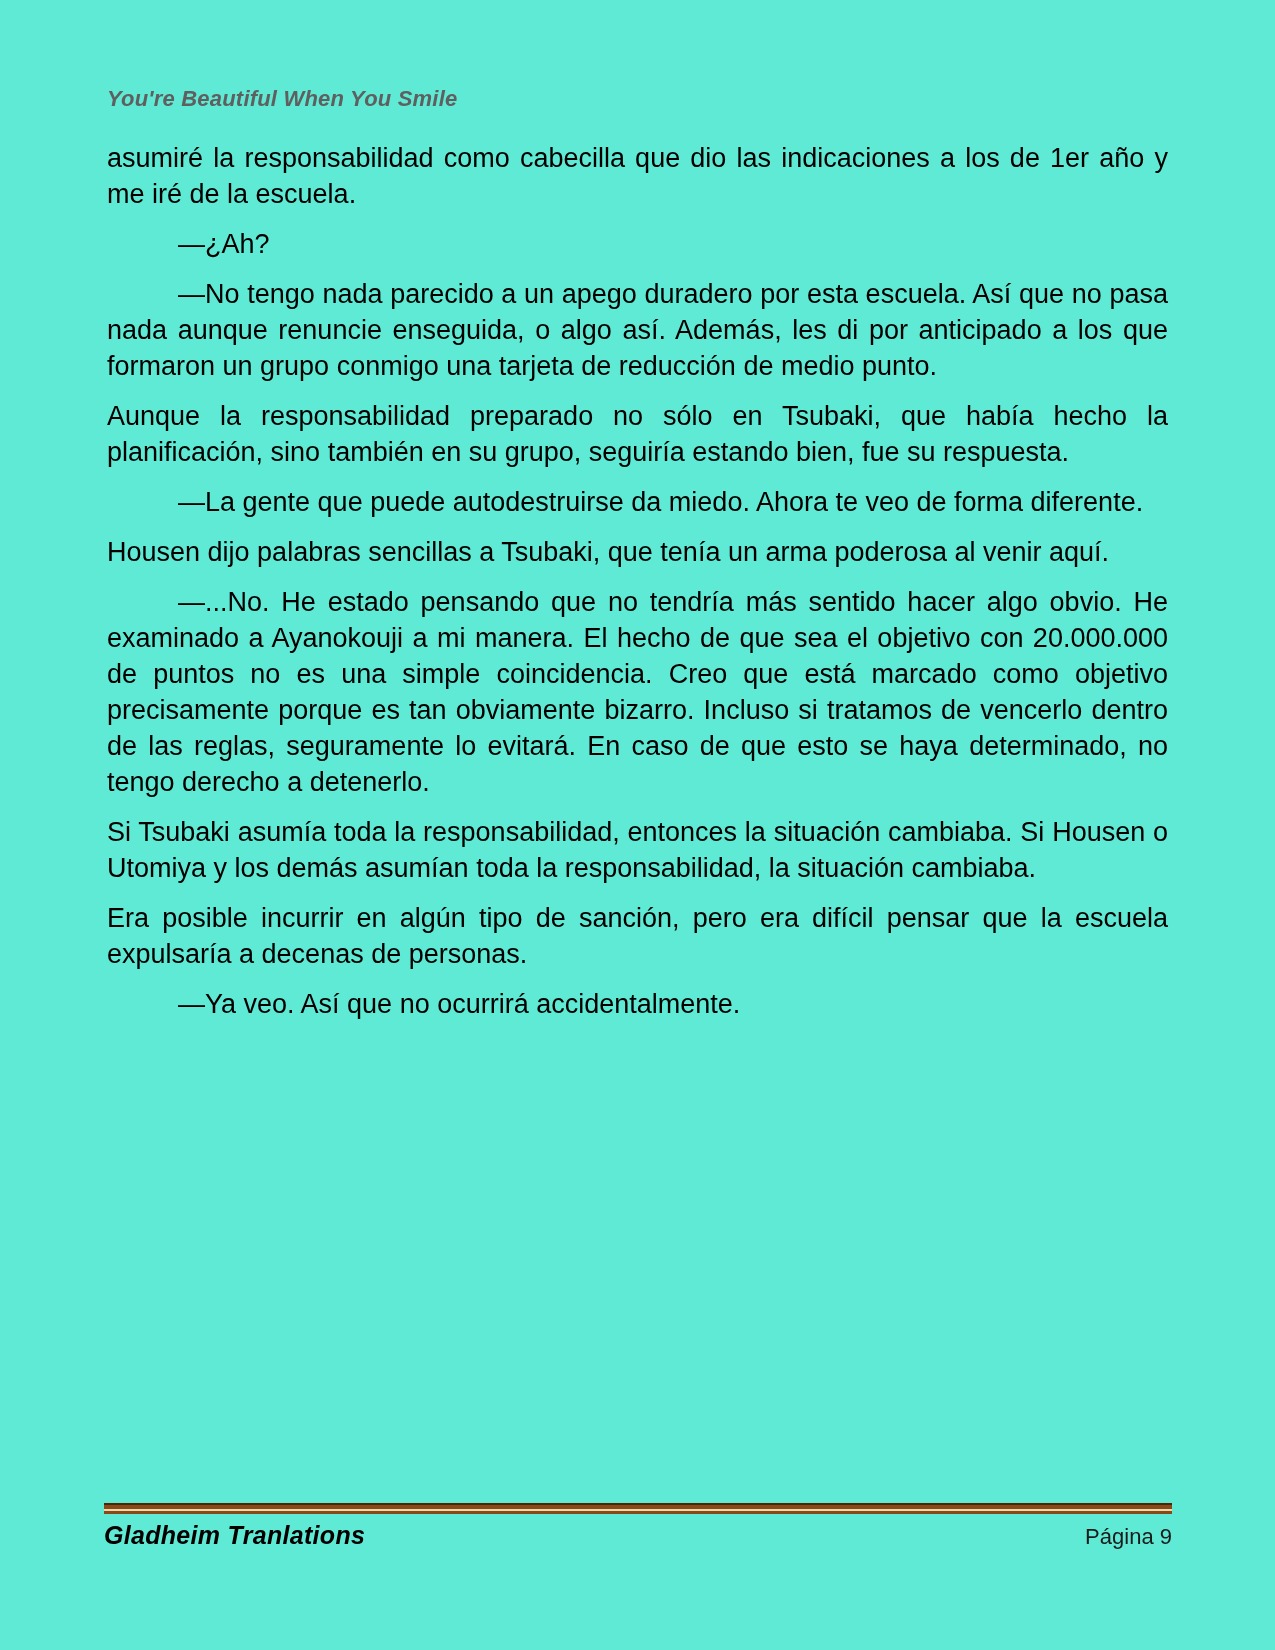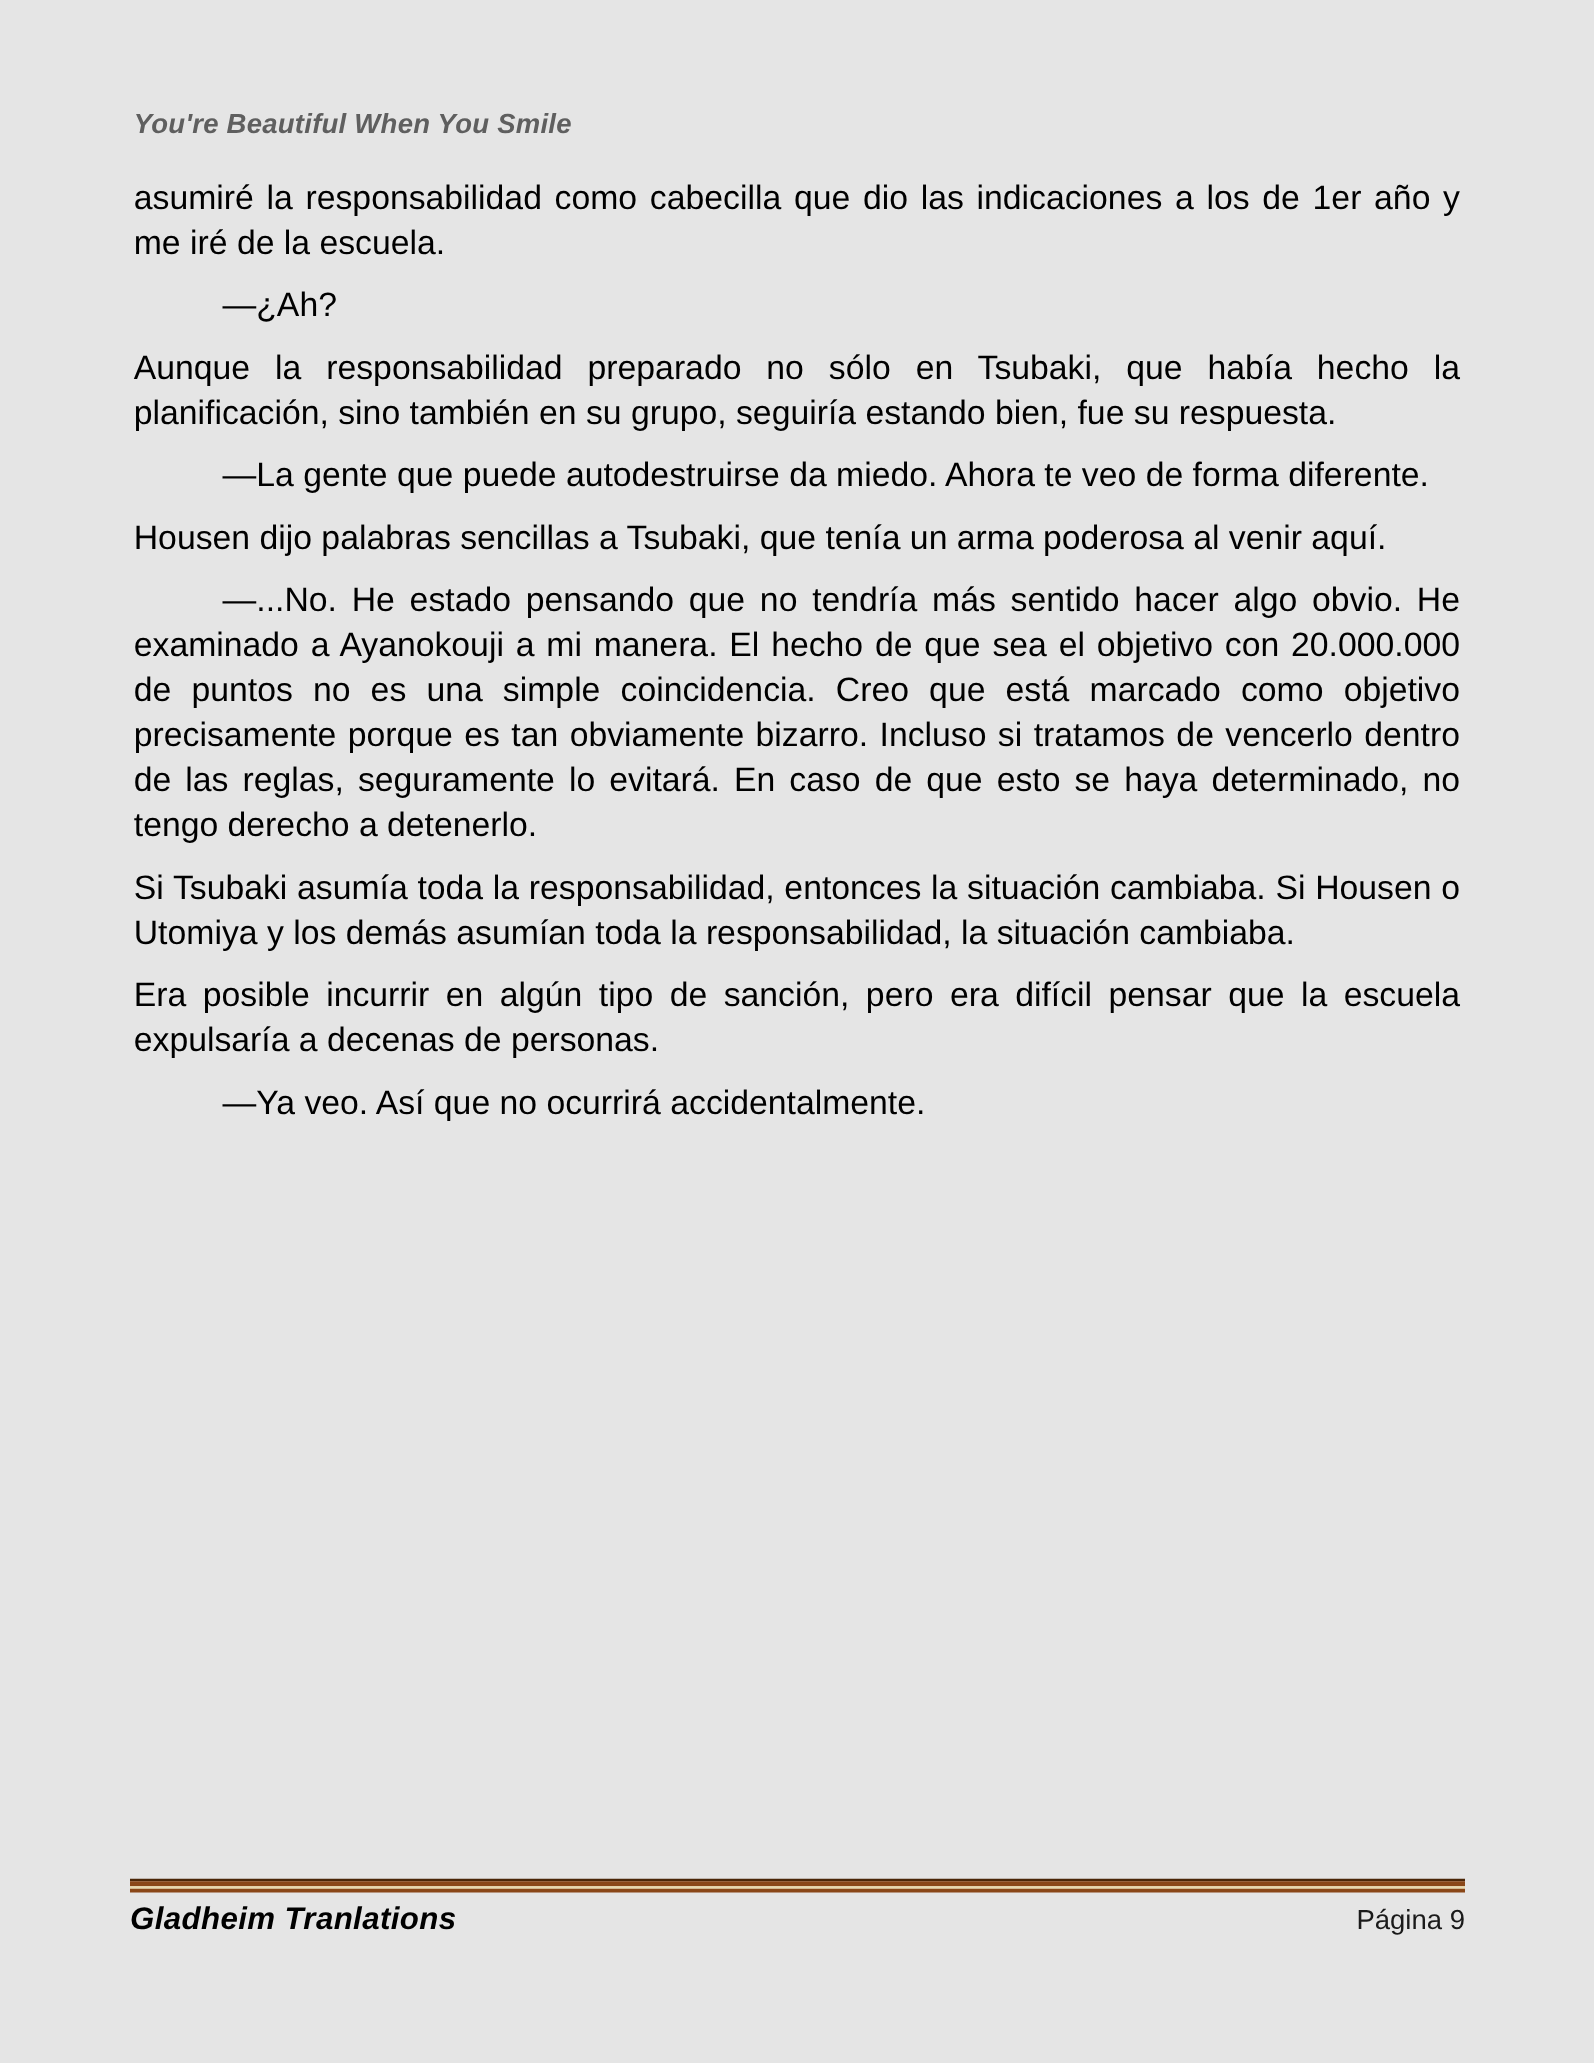--- a/index.html
+++ b/index.html
@@ -1,21 +1,21 @@
 <!DOCTYPE html>
 <html><head>
 <meta charset="utf-8">
 <style>
   * { margin: 0; padding: 0; box-sizing: border-box; }
   html, body { background: #ffffff; }
   .page {
     position: relative;
     width: 1275px;
     height: 1650px;
-    background: #e5e5e5;
+    background: #5eead4;
     font-family: "Liberation Sans", sans-serif;
     overflow: hidden;
   }
   .running-header {
     position: absolute;
     top: 86px;
     left: 107px;
     width: 1061px;
     font-size: 22px;
     font-weight: bold;
@@ -71,20 +71,21 @@
 </head>
 <body>
 
 <div class="page">
 
   <div class="running-header">You're Beautiful When You Smile</div>
 
   <div class="body-text">
     <p>asumiré la responsabilidad como cabecilla que dio las indicaciones a los de 1er año y me iré de la escuela.</p>
     <p class="dialogue">—¿Ah?</p>
+    <p class="dialogue">—No tengo nada parecido a un apego duradero por esta escuela. Así que no pasa nada aunque renuncie enseguida, o algo así. Además, les di por anticipado a los que formaron un grupo conmigo una tarjeta de reducción de medio punto.</p>
     <p>Aunque la responsabilidad preparado no sólo en Tsubaki, que había hecho la planificación, sino también en su grupo, seguiría estando bien, fue su respuesta.</p>
     <p class="dialogue">—La gente que puede autodestruirse da miedo. Ahora te veo de forma diferente.</p>
     <p>Housen dijo palabras sencillas a Tsubaki, que tenía un arma poderosa al venir aquí.</p>
     <p class="dialogue">—...No. He estado pensando que no tendría más sentido hacer algo obvio. He examinado a Ayanokouji a mi manera. El hecho de que sea el objetivo con 20.000.000 de puntos no es una simple coincidencia. Creo que está marcado como objetivo precisamente porque es tan obviamente bizarro. Incluso si tratamos de vencerlo dentro de las reglas, seguramente lo evitará. En caso de que esto se haya determinado, no tengo derecho a detenerlo.</p>
     <p>Si Tsubaki asumía toda la responsabilidad, entonces la situación cambiaba. Si Housen o Utomiya y los demás asumían toda la responsabilidad, la situación cambiaba.</p>
     <p>Era posible incurrir en algún tipo de sanción, pero era difícil pensar que la escuela expulsaría a decenas de personas.</p>
     <p class="dialogue">—Ya veo. Así que no ocurrirá accidentalmente.</p>
   </div>
 
   <div class="page-footer">

